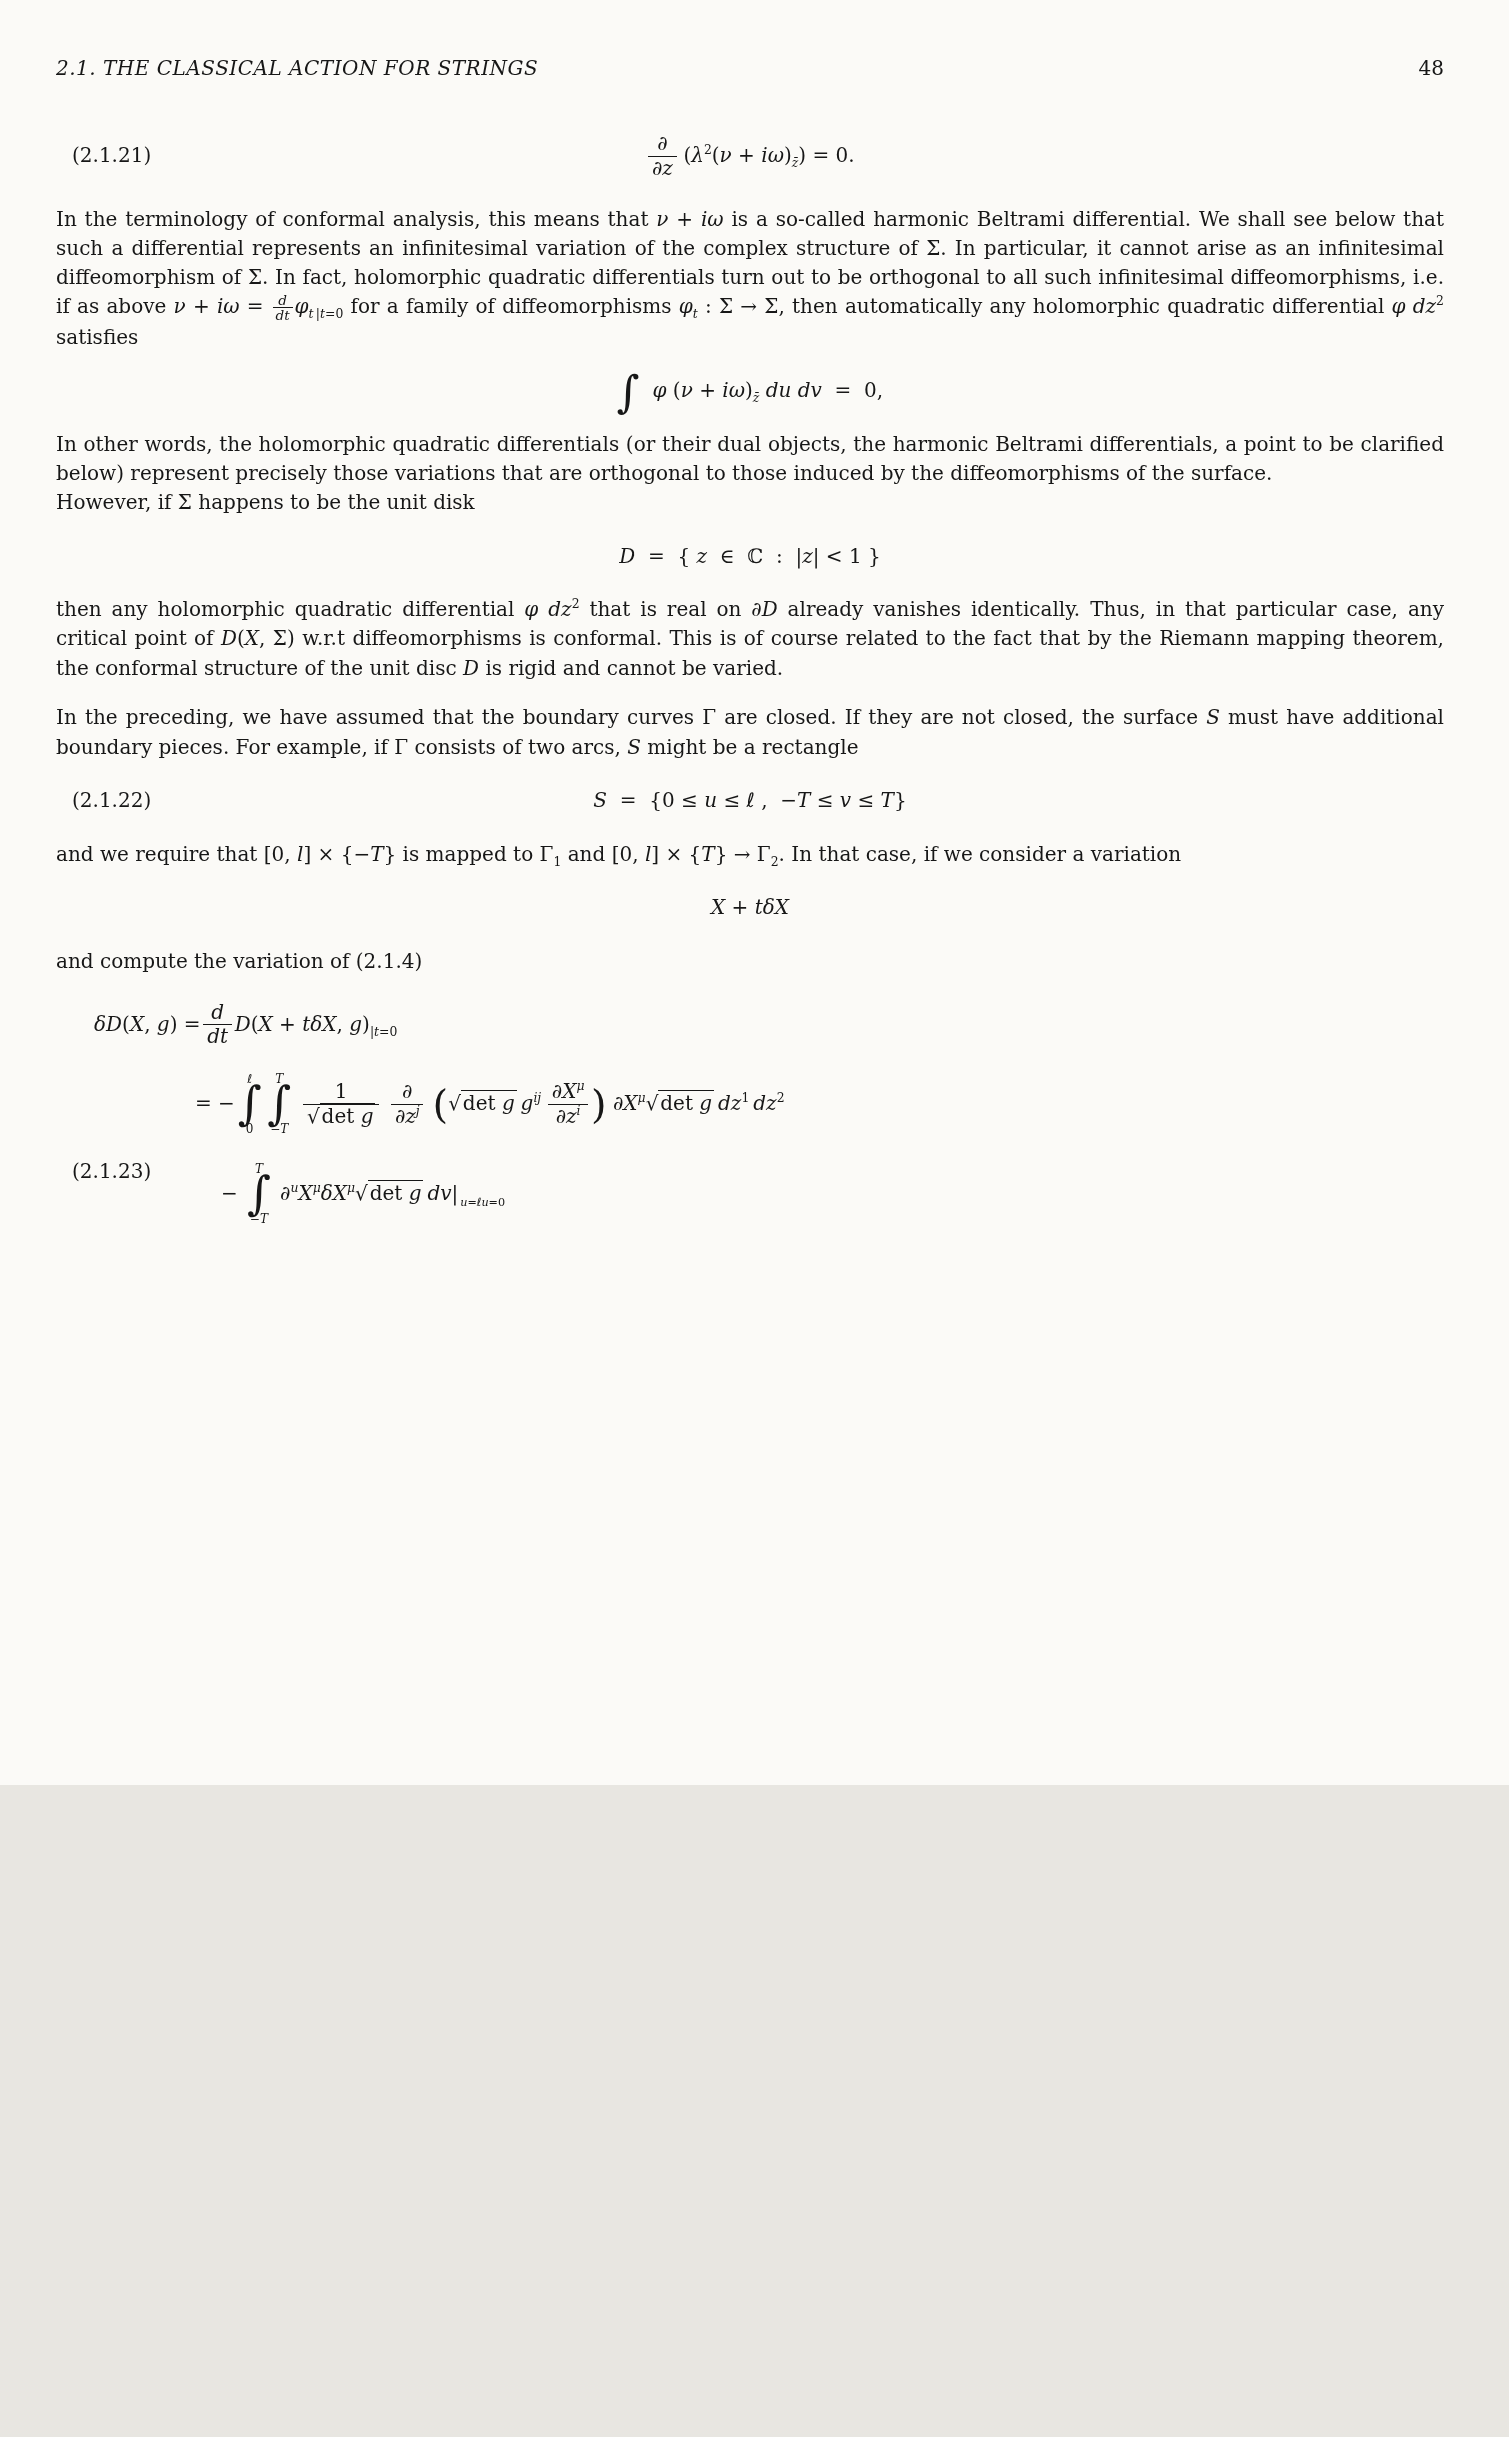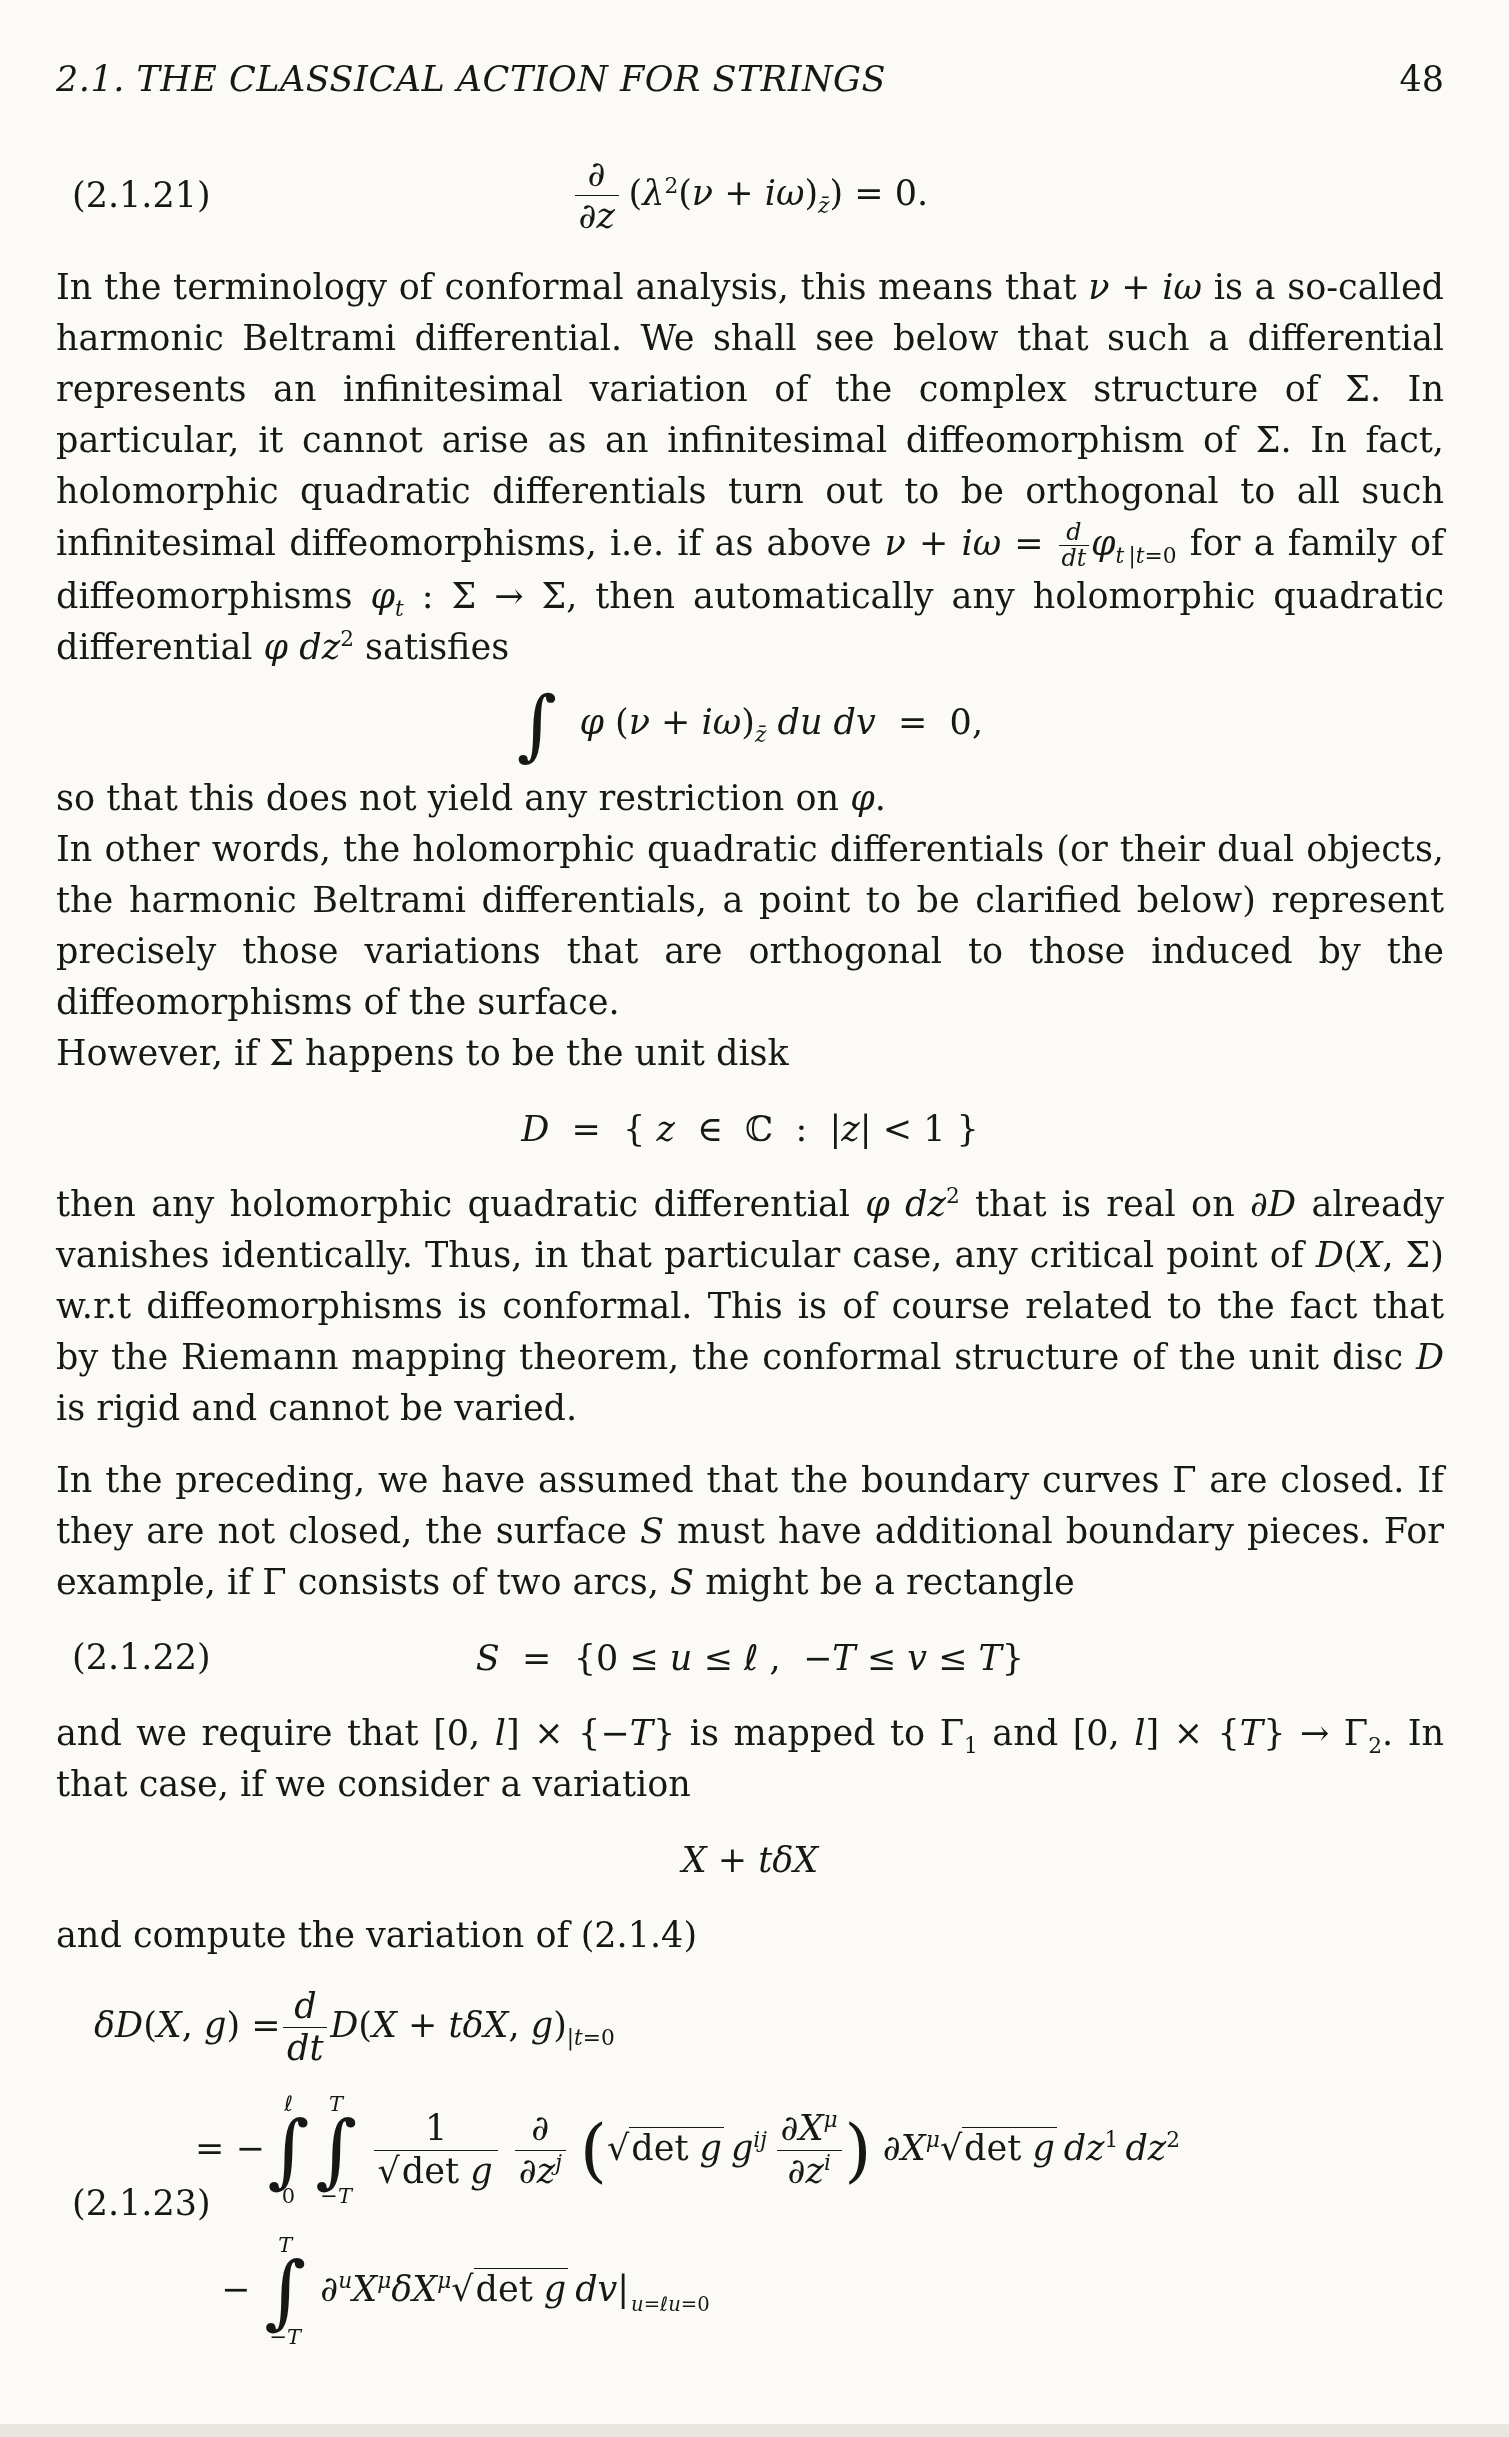--- a/index.html
+++ b/index.html
@@ -1,24 +1,24 @@
 <!DOCTYPE html>
 <html style="font-size:15px"><head>
 <meta charset="utf-8">
 <style>
   html,body { margin:0; padding:0; }
   body { background:#e8e6e1; }
   .page {
     position:relative;
-    width:1510px; height:2424px;
+    width:1510px; height:1785px;
     margin:0 auto;
     background:#fbfaf7;
     color:#171717;
     font-family:"DejaVu Serif","DejaVu Sans",serif;
-    font-size:35px;
+    font-size:20px;
     line-height:1.46;
     box-sizing:border-box;
     padding:54px 66px 0 56px;
     overflow:hidden;
   }
   .running-head {
     display:flex; justify-content:space-between; align-items:baseline;
     margin-bottom:49px;
   }
   .rh-title { font-style:italic; letter-spacing:0.5px; }
@@ -73,21 +73,20 @@
     <span class="eq-tag">(2.1.21)</span>
     <span class="eq-math"><span class="frac"><span class="fn">∂</span><span class="fd">∂<i>z</i></span></span> (<i>λ</i><sup>2</sup>(<i>ν</i> + <i>iω</i>)<sub><i>z̄</i></sub>) = 0.</span>
   </div>
 
   <p class="para">In the terminology of conformal analysis, this means that <i>ν</i> + <i>iω</i> is a so-called harmonic Beltrami differential. We shall see below that such a differential represents an infinitesimal variation of the complex structure of Σ. In particular, it cannot arise as an infinitesimal diffeomorphism of Σ. In fact, holomorphic quadratic differentials turn out to be orthogonal to all such infinitesimal diffeomorphisms, i.e. if as above <i>ν</i> + <i>iω</i> = <span class="ifrac"><span class="fn"><i>d</i></span><span class="fd"><i>dt</i></span></span><i>φ</i><sub><i>t</i> |<i>t</i>=0</sub> for a family of diffeomorphisms <i>φ</i><sub><i>t</i></sub> : Σ → Σ, then automatically any holomorphic quadratic differential <i>φ</i> <i>dz</i><sup>2</sup> satisfies</p>
 
   <div class="eq">
     <span class="eq-math"><span class="bigint">∫</span>&nbsp;&nbsp;<i>φ</i> (<i>ν</i> + <i>iω</i>)<sub><i>z̄</i></sub> <i>du</i> <i>dv</i> &nbsp;=&nbsp; 0,</span>
   </div>
 
-  <p class="para">so that this does not yield any restriction on <i>φ</i>.</p>
 
   <p class="para">In other words, the holomorphic quadratic differentials (or their dual objects, the harmonic Beltrami differentials, a point to be clarified below) represent precisely those variations that are orthogonal to those induced by the diffeomorphisms of the surface.</p>
 
   <p class="para">However, if Σ happens to be the unit disk</p>
 
   <div class="eq">
     <span class="eq-math"><i>D</i> &nbsp;=&nbsp; { <i>z</i> &nbsp;∈&nbsp; ℂ &nbsp;:&nbsp; |<i>z</i>| &lt; 1 }</span>
   </div>
 
   <p class="para">then any holomorphic quadratic differential <i>φ</i> <i>dz</i><sup>2</sup> that is real on ∂<i>D</i> already vanishes identically. Thus, in that particular case, any critical point of <i>D</i>(<i>X</i>, Σ) w.r.t diffeomorphisms is conformal. This is of course related to the fact that by the Riemann mapping theorem, the conformal structure of the unit disc <i>D</i> is rigid and cannot be varied.</p>

